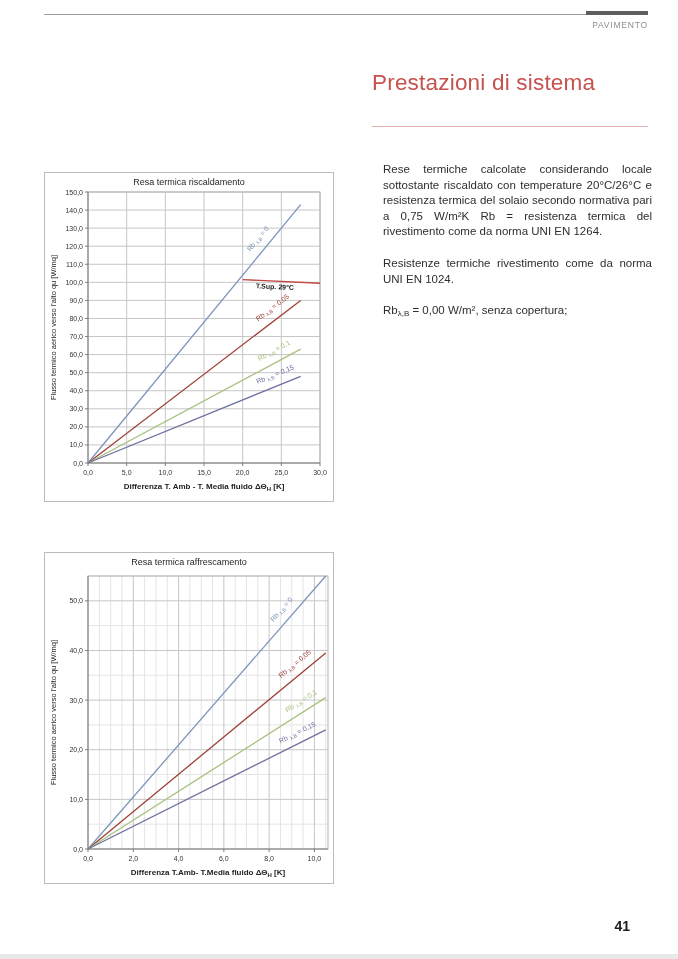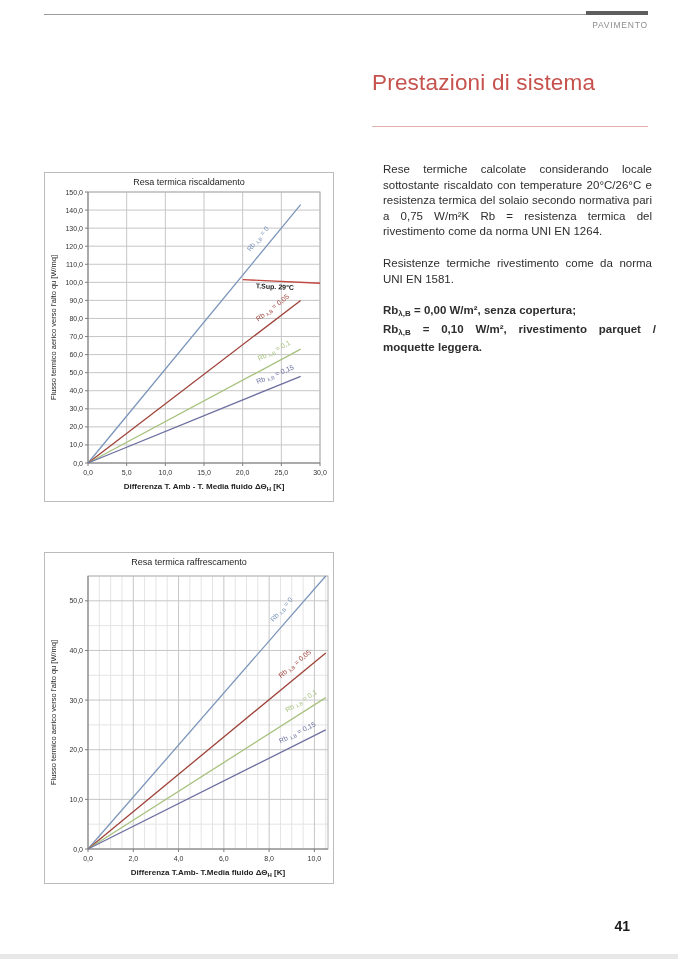--- a/index.html
+++ b/index.html
@@ -18,21 +18,21 @@
     position:absolute; left:372px; top:70px; width:280px;
     font-size:22.5px; font-weight:400; color:#c6524e; letter-spacing:0.2px;
   }
   .title-underline { position:absolute; left:372px; top:126px; width:276px; height:1px; background:#e4b3b0; }
   .body-column {
     position:absolute; left:383px; top:162px; width:273px;
     font-size:11.5px; line-height:15.6px; color:#2e2e2e; text-align:justify;
   }
   .body-column p { margin:0 4px 16px 0; }
   .rb-group { margin:0 0 16px 0; }
-  .rb-line { display:block;font-weight:bold; }
+  .rb-line { display:block; }
   sub.lam { font-size:8px; vertical-align:-2px; letter-spacing:0; }
   .chart-box { position:absolute; }
   .page-number { position:absolute; right:48px; top:918px; font-size:14px; font-weight:700; color:#1c1c1c; }
   svg text { font-family:"Liberation Sans", sans-serif; }
 </style>
 </head>
 <body>
 
 <div class="page">
 
@@ -203,22 +203,21 @@
         <text x="252.23600698536777" y="113.59938665932698" text-anchor="middle" font-size="7" fill="#9e4139" font-weight="400" transform="rotate(-39.5 252.23600698536777 113.59938665932698)"><tspan>Rb </tspan><tspan dy="1.6" font-size="5">λ,B</tspan><tspan dy="-1.6"> = 0,05</tspan></text>
         <polyline points="44,297 281.7358490566038,145.6090909090909" fill="none" stroke="#a6c17d" stroke-width="1.3"></polyline>
         <text x="258.4198670166469" y="150.97241503853152" text-anchor="middle" font-size="7" fill="#a6c17d" font-weight="400" transform="rotate(-32.5 258.4198670166469 150.97241503853152)"><tspan>Rb </tspan><tspan dy="1.6" font-size="5">λ,B</tspan><tspan dy="-1.6"> = 0,1</tspan></text>
         <polyline points="44,297 281.7358490566038,177.87272727272727" fill="none" stroke="#6d70a0" stroke-width="1.3"></polyline>
         <text x="254.37831474637503" y="182.63316074098213" text-anchor="middle" font-size="7" fill="#6d70a0" font-weight="400" transform="rotate(-26.6 254.37831474637503 182.63316074098213)"><tspan>Rb </tspan><tspan dy="1.6" font-size="5">λ,B</tspan><tspan dy="-1.6"> = 0,15</tspan></text>
       </svg>
   </div>
 
   <div class="body-column">
     <p>Rese termiche calcolate considerando locale sottostante riscaldato con temperature 20°C/26°C e resistenza termica del solaio secondo normativa pari a 0,75 W/m²K Rb = resistenza termica del rivestimento come da norma UNI EN 1264.</p>
-    <p>Resistenze termiche rivestimento come da norma UNI EN 1581.</p>
+    <p>Resistenze termiche rivestimento come da norma UNI EN 1024.</p>
     <div class="rb-group">
       <span class="rb-line"><span>Rb</span><sub class="lam">λ,B</sub><span> = 0,00 W/m², senza copertura;</span></span>
-      <span class="rb-line"><span>Rb</span><sub class="lam">λ,B</sub><span> = 0,10 W/m², rivestimento parquet / moquette leggera.</span></span>
     </div>
   </div>
 
   <div class="page-number">41</div>
 
 </div>
 
 </body></html>

